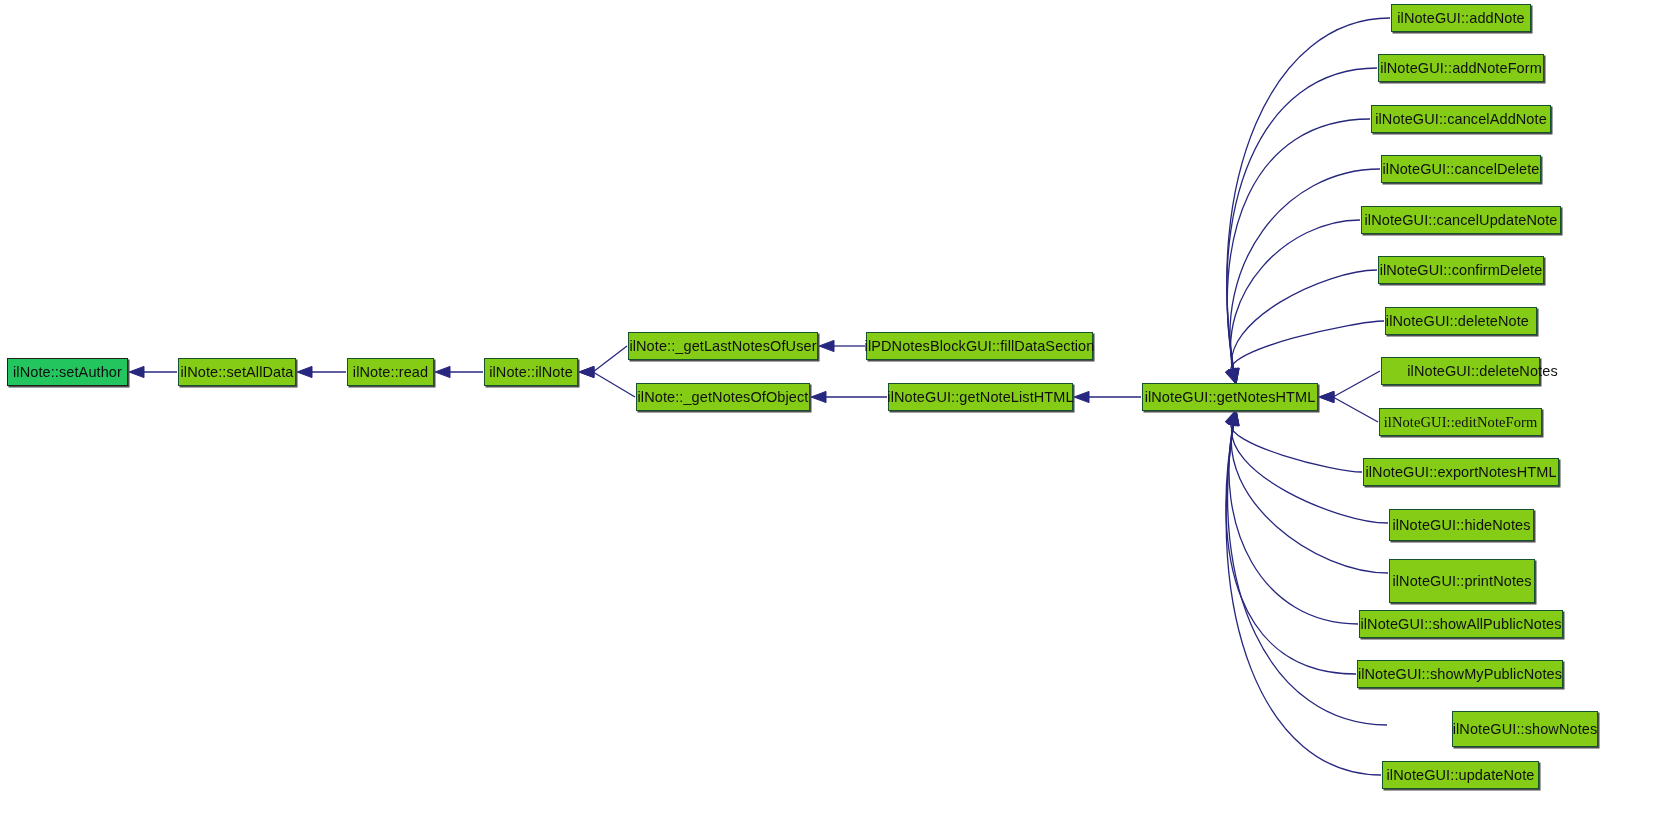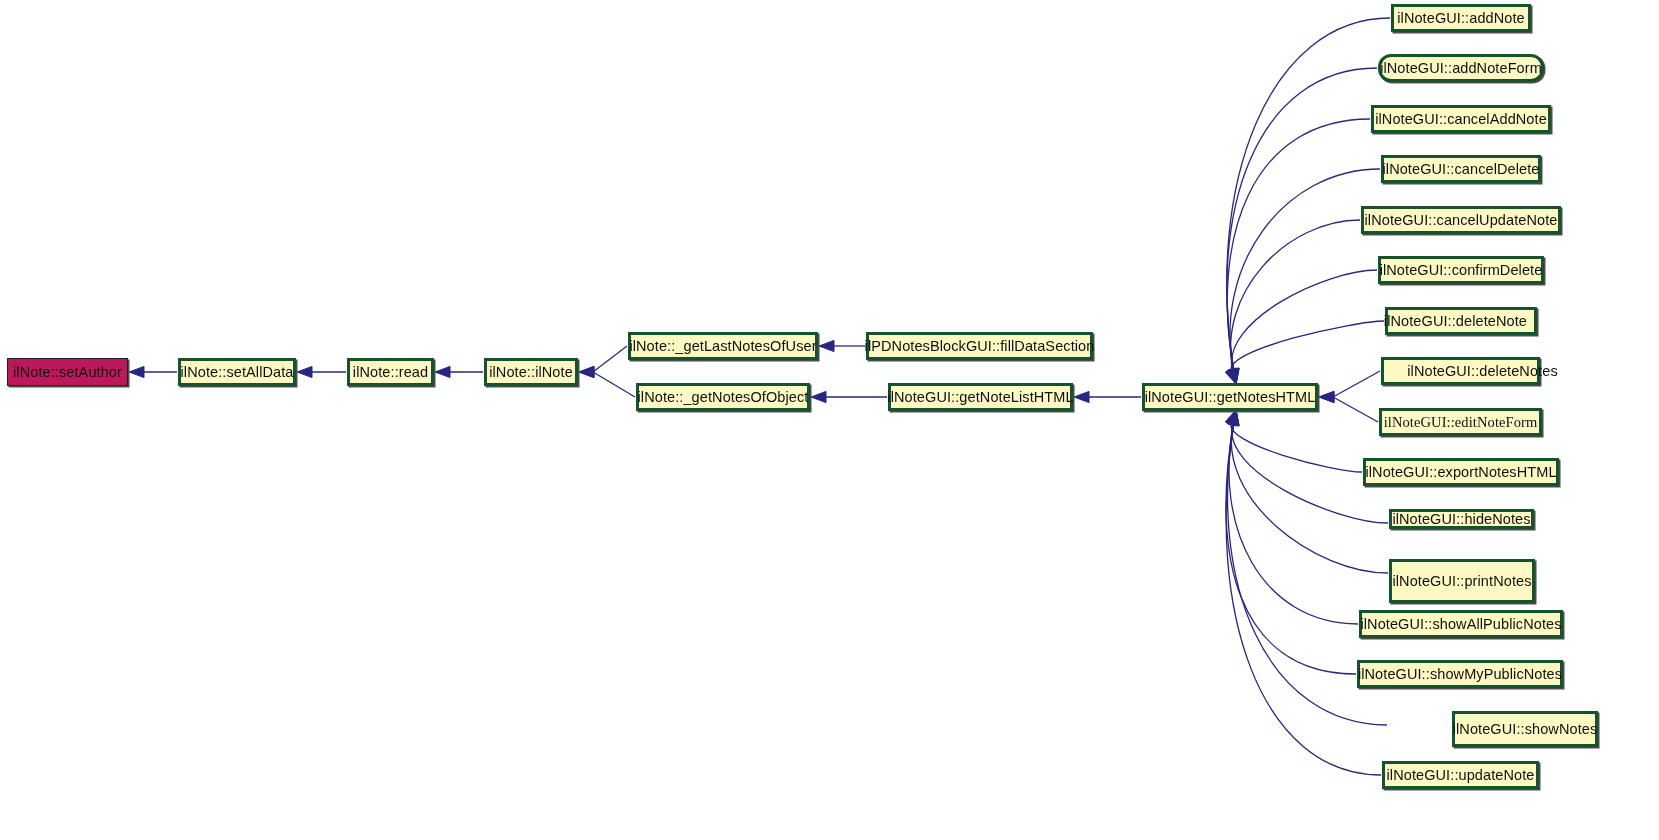--- a/index.html
+++ b/index.html
@@ -23,32 +23,32 @@
     width: 1659px;
     height: 840px;
     pointer-events: none;
   }
   .node {
     position: absolute;
     box-sizing: border-box;
     display: flex;
     align-items: center;
     justify-content: center;
-    background: #fef9c3;
-    border: 3px solid #14532d;
+    background: #84cc16;
+    border: 1px solid #14532d;
     box-shadow: 1.5px 1.5px 0 0 #4d4d4d;
     font-size: 14.5px;
     color: #101010;
     letter-spacing: 0.1px;
     white-space: nowrap;
     line-height: 1;
     z-index: 5;
   }
   .node.highlight {
-    background: #be185d;
+    background: #22c55e;
     border: 1px solid #202020;
   }
   .node-label {
     display: block;
     padding: 0 7px;
   }
 </style>
 </head>
 <body>
 
@@ -127,21 +127,21 @@
       </div>
       <div class="node" style="left: 888px; top: 383px; width: 185px; height: 28px;">
         <span class="node-label">ilNoteGUI::getNoteListHTML</span>
       </div>
       <div class="node" style="left: 1142px; top: 383px; width: 176px; height: 28px;">
         <span class="node-label">ilNoteGUI::getNotesHTML</span>
       </div>
       <div class="node" style="left: 1391px; top: 4px; width: 140px; height: 28px;">
         <span class="node-label">ilNoteGUI::addNote</span>
       </div>
-      <div class="node" style="left: 1378px; top: 54px; width: 166px; height: 28px; border-radius: 13px;">
+      <div class="node" style="left: 1378px; top: 54px; width: 166px; height: 28px;">
         <span class="node-label">ilNoteGUI::addNoteForm</span>
       </div>
       <div class="node" style="left: 1371px; top: 105px; width: 180px; height: 28px;">
         <span class="node-label">ilNoteGUI::cancelAddNote</span>
       </div>
       <div class="node" style="left: 1381px; top: 155px; width: 160px; height: 28px;">
         <span class="node-label">ilNoteGUI::cancelDelete</span>
       </div>
       <div class="node" style="left: 1361px; top: 206px; width: 200px; height: 28px;">
         <span class="node-label">ilNoteGUI::cancelUpdateNote</span>
@@ -154,21 +154,21 @@
       </div>
       <div class="node" style="left: 1381px; top: 357px; width: 159px; height: 28px; padding-left: 44px;">
         <span class="node-label">ilNoteGUI::deleteNotes</span>
       </div>
       <div class="node" style="left: 1379px; top: 408px; width: 163px; height: 28px; font-family: Liberation Serif, serif;">
         <span class="node-label">ilNoteGUI::editNoteForm</span>
       </div>
       <div class="node" style="left: 1363px; top: 458px; width: 196px; height: 28px;">
         <span class="node-label">ilNoteGUI::exportNotesHTML</span>
       </div>
-      <div class="node" style="left: 1389px; top: 509px; width: 145px; height: 20px;">
+      <div class="node" style="left: 1389px; top: 509px; width: 145px; height: 32px;">
         <span class="node-label">ilNoteGUI::hideNotes</span>
       </div>
       <div class="node" style="left: 1389px; top: 559px; width: 146px; height: 44px;">
         <span class="node-label">ilNoteGUI::printNotes</span>
       </div>
       <div class="node" style="left: 1359px; top: 610px; width: 204px; height: 28px;">
         <span class="node-label">ilNoteGUI::showAllPublicNotes</span>
       </div>
       <div class="node" style="left: 1357px; top: 660px; width: 206px; height: 28px;">
         <span class="node-label">ilNoteGUI::showMyPublicNotes</span>

